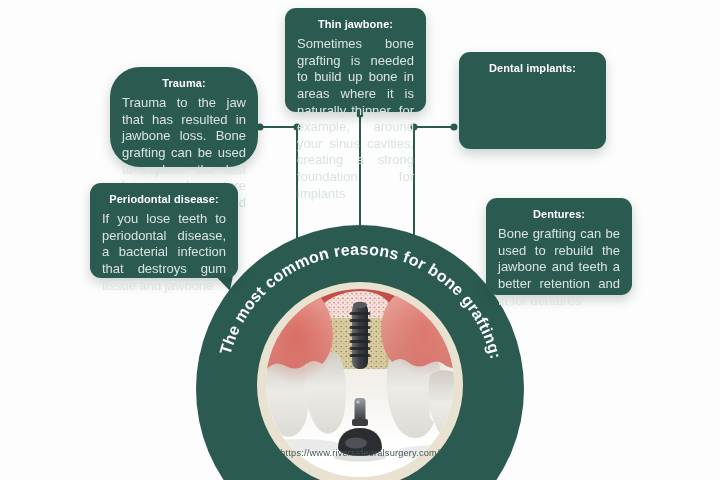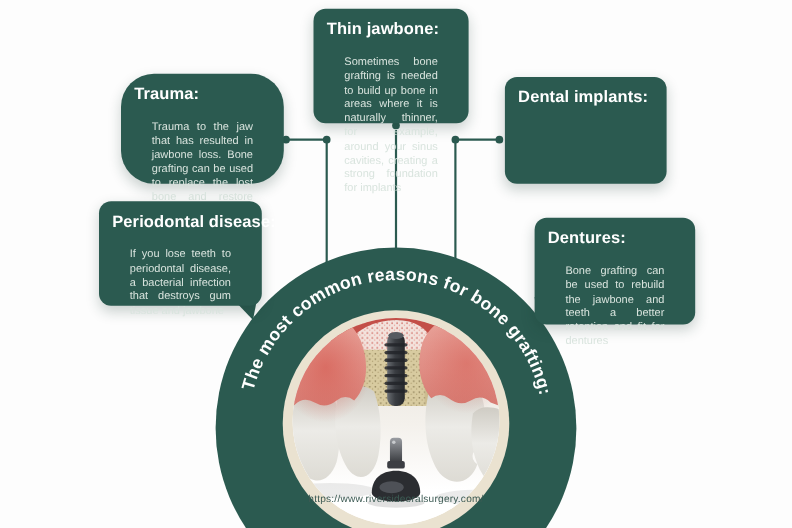--- a/index.html
+++ b/index.html
@@ -6,29 +6,29 @@
   .canvas{
     position:relative;width:720px;height:480px;overflow:hidden;
     background:#fdfdfd;font-family:"Liberation Sans",sans-serif;
   }
   svg.layer{position:absolute;left:0;top:0;width:720px;height:480px;}
   .box{
     position:absolute;box-sizing:border-box;background:#2b5a50;border-radius:11px;
     padding:10px 12px;color:#d9e4de;box-shadow:0 5px 12px rgba(25,55,45,.22);
   }
   .box h3{
-    margin:0 0 6px 0;text-align:left;color:#ffffff;font-size:15px;
+    margin:0 0 6px 0;text-align:center;color:#ffffff;font-size:11px;
     font-weight:bold;letter-spacing:.1px;white-space:nowrap;
   }
   .box p{
-    margin:16px;font-size:10px;line-height:1.28;text-align:justify;text-justify:inter-word;
+    margin:0;font-size:13px;line-height:1.28;text-align:justify;text-justify:inter-word;
   }
   #box-thin-jawbone{left:285px;top:8px;width:141px;height:104px;}
   #box-trauma{left:110px;top:67px;width:148px;height:100px;border-radius:30px;}
-  #box-dental-implants{left:459px;top:70px;width:147px;height:97px;}
+  #box-dental-implants{left:459px;top:52px;width:147px;height:97px;}
   #box-periodontal{left:90px;top:183px;width:148px;height:95px;}
   #box-dentures{left:486px;top:198px;width:146px;height:97px;}
   .headline-text{font-weight:bold;font-size:16px;letter-spacing:.3px;fill:#ffffff;}
   .url-text{font-size:9.2px;fill:#3c5a53;letter-spacing:.2px;}
 </style>
 </head>
 <body>
 
 <div class="canvas">
 

